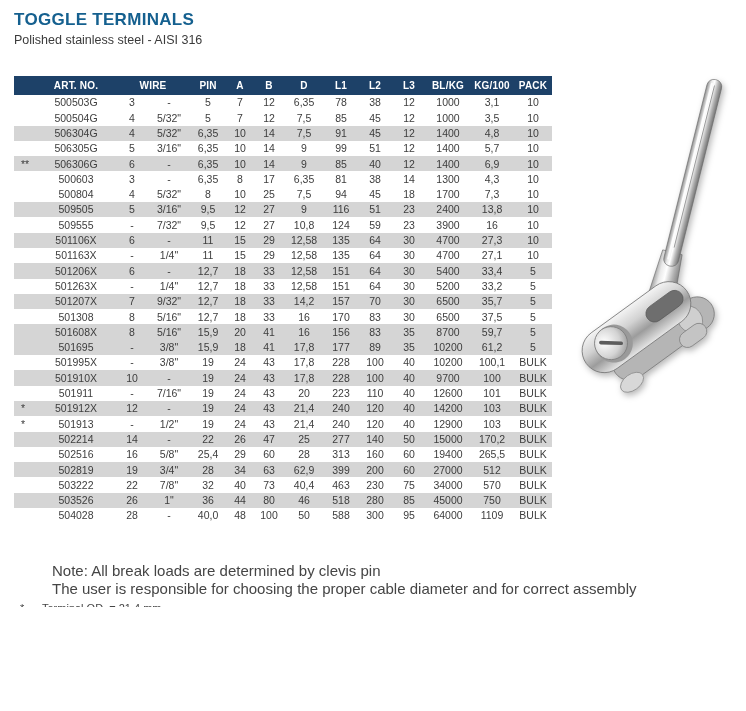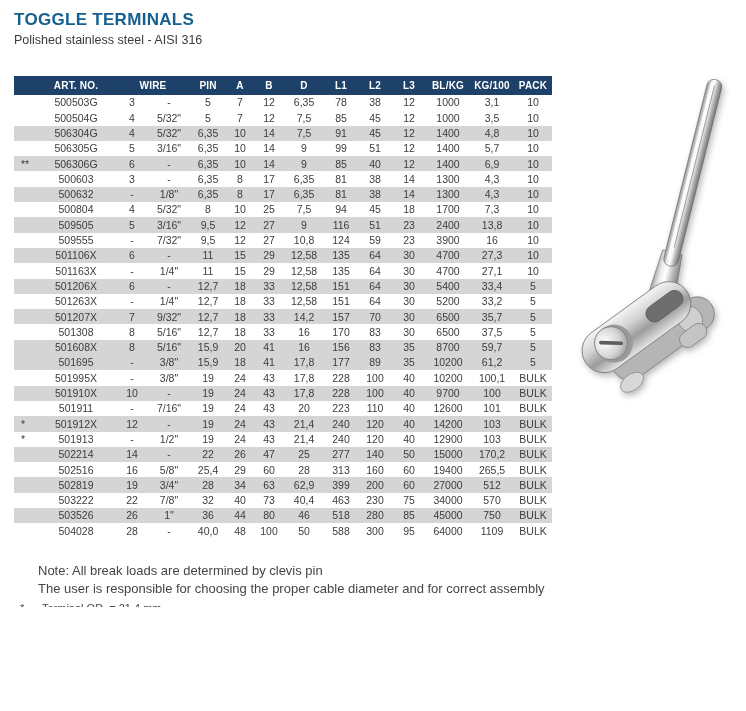--- a/index.html
+++ b/index.html
@@ -21,21 +21,21 @@
     font-size:10.5px;color:var(--text,#3d3d3d);text-align:center;height:15.3px;
     padding:0;line-height:1;white-space:nowrap;overflow:hidden;
   }
   table.spec tr.alt td{background:var(--stripe,#d5d5d5);}
   table.spec td.marker{text-align:left;padding-left:7px;}
   col.c0{width:22px}col.c1{width:80px}col.c2{width:32px}col.c3{width:42px}
   col.c4{width:36px}col.c5{width:28px}col.c6{width:30px}col.c7{width:40px}
   col.c8{width:34px}col.c9{width:34px}col.c10{width:34px}col.c11{width:44px}
   col.c12{width:44px}col.c13{width:38px}
   
-  .notes{position:absolute;left:38px;top:565px;font-size:13px;color:#454545;}
+  .notes{position:absolute;left:52px;top:565px;font-size:15px;color:#454545;}
   .notes p{margin:0 0 6px 0;line-height:12px;}
   .footnotes{position:absolute;left:20px;top:602px;font-size:11px;color:#454545;}
   .fn-row{display:flex;margin-bottom:7px;line-height:12px;}
   .fn-marker{width:22px;flex:0 0 22px;}
   
   .photo{position:absolute;left:570px;top:72px;width:176px;height:326px;}
   .photo svg{filter:drop-shadow(2px 3px 3px rgba(0,0,0,.28));}
   
   .draw-left{position:absolute;left:20px;top:638px;}
   .draw-right{position:absolute;left:246px;top:638px;}
@@ -178,36 +178,20 @@
           <td>8</td>
           <td>17</td>
           <td>6,35</td>
           <td>81</td>
           <td>38</td>
           <td>14</td>
           <td>1300</td>
           <td>4,3</td>
           <td>10</td>
         </tr>
-        <tr class="alt">
-          <td class="marker"></td>
-          <td>500632</td>
-          <td>-</td>
-          <td>1/8"</td>
-          <td>6,35</td>
-          <td>8</td>
-          <td>17</td>
-          <td>6,35</td>
-          <td>81</td>
-          <td>38</td>
-          <td>14</td>
-          <td>1300</td>
-          <td>4,3</td>
-          <td>10</td>
-        </tr>
         <tr>
           <td class="marker"></td>
           <td>500804</td>
           <td>4</td>
           <td>5/32"</td>
           <td>8</td>
           <td>10</td>
           <td>25</td>
           <td>7,5</td>
           <td>94</td>

